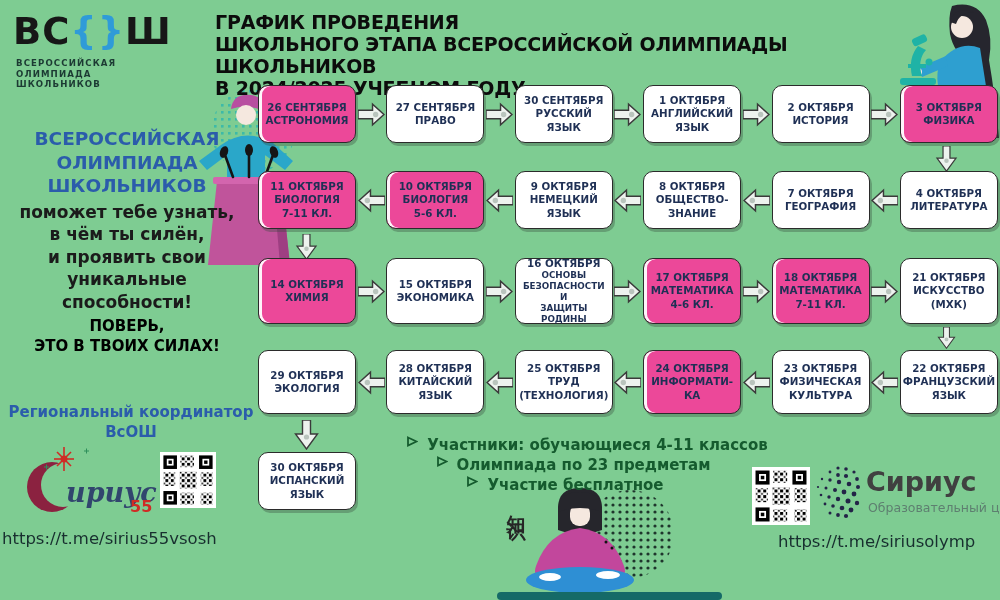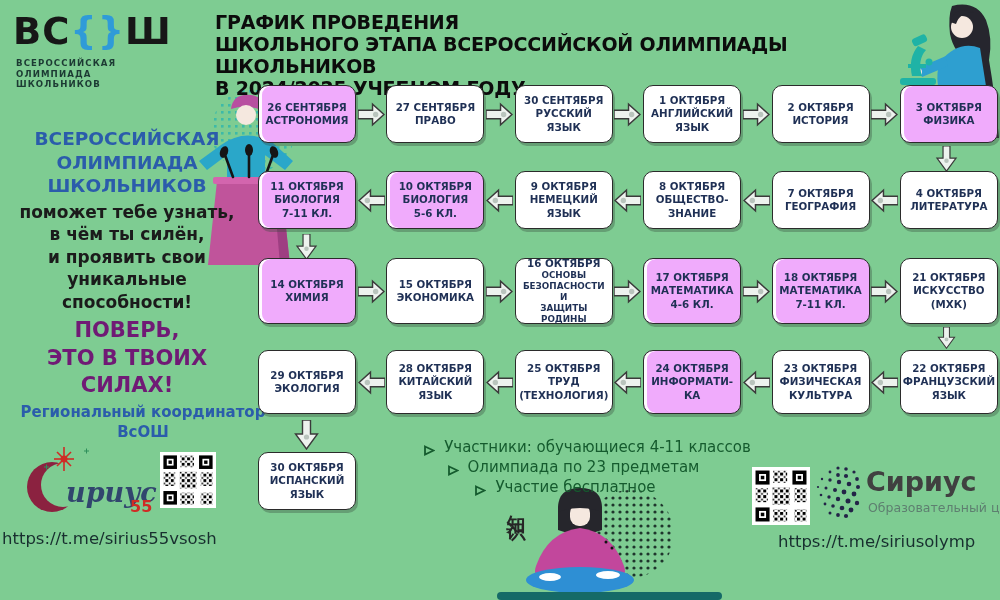--- a/index.html
+++ b/index.html
@@ -10,48 +10,48 @@
   
   .logo-text{left:13px;top:10px;font-size:37px;font-weight:800;color:#171717;letter-spacing:1px;z-index:2}
   .logo-braces{color:#2F9BD8}
   .logo-sub{left:16px;top:58px;font-size:8.6px;font-weight:bold;color:#1C3A33;letter-spacing:1.1px;line-height:1.25;z-index:2}
   
   .title{left:215px;top:12px;width:735px;text-align:left;font-size:19px;font-weight:bold;color:#0c0c0c;line-height:1.15;letter-spacing:-0.2px;z-index:2}
   
   .left-panel{left:6px;top:127px;width:242px;text-align:center;font-weight:bold;z-index:2}
   .lp-heading{font-size:18.5px;color:#2B5CAB;line-height:1.28}
   .lp-body{margin-top:3px;font-size:17px;color:#1b1b1b;line-height:1.32}
-  .lp-alert{margin-top:4px;font-size:21px;color:#701a75;line-height:1.3}
-  .coordinator{left:18px;top:403px;width:250px;text-align:center;font-size:15px;font-weight:bold;color:#2B5CAB;line-height:1.3;z-index:2}
+  .lp-alert{margin-top:4px;font-size:15px;color:#000000;line-height:1.3}
+  .coordinator{left:6px;top:403px;width:250px;text-align:center;font-size:15px;font-weight:bold;color:#2B5CAB;line-height:1.3;z-index:2}
   
   .srow{left:258px;width:740px;display:flex;justify-content:space-between;z-index:3}
   #row1{top:85px;height:58px}
   #row2{top:171px;height:58px}
   #row3{top:258px;height:66px}
   #row4{top:350px;height:64px}
   #row5{top:452px;height:58px;width:98px}
   .sbox{box-sizing:border-box;flex:0 0 98px;width:98px;border:1.6px solid #2b2b2b;border-radius:10px;background:#fff;
         display:flex;flex-direction:column;justify-content:center;align-items:center;text-align:center;
         color:#1F3055;font-weight:bold;font-size:10.3px;line-height:1.3;padding:2px;
         box-shadow:2px 3px 0 rgba(55,75,60,.35)}
-  .sbox.lav{background:#f0abfc;box-shadow:inset 3px 0 0 rgba(255,255,255,.95),2px 3px 0 rgba(55,75,60,.35)}
+  .sbox.lav{background:#ec4899;box-shadow:inset 3px 0 0 rgba(255,255,255,.95),2px 3px 0 rgba(55,75,60,.35)}
   .bsubj.small{font-size:8.8px;line-height:1.25}
   .sarrow{flex:0 0 27px;height:25px;align-self:center}
   .sarrow svg{width:100%;height:100%;display:block}
   .sarrow polygon,.darrow polygon{fill:#EDF2EE;stroke:#3a3a3a;stroke-width:1.4}
   .flip svg{transform:scaleX(-1)}
   .darrow{position:absolute;width:27px;z-index:2}
   .darrow svg{width:100%;height:100%;display:block}
   #d1{left:933px;top:146px;height:26px}
   #d2{left:293px;top:234px;height:26px}
   #d3{left:933px;top:327px;height:22px}
   #d4{left:293px;top:420px;height:30px}
   
   .bullets{left:390px;top:436px;width:395px;z-index:3}
-  .bullet{display:flex;justify-content:center;align-items:flex-end;gap:9px;font-size:15px;font-weight:normal;color:#155B2E;height:20px}
+  .bullet{display:flex;justify-content:center;align-items:flex-start;gap:9px;font-size:15px;font-weight:bold;color:#155B2E;height:20px}
   .bullet svg{width:11px;height:11px;flex:0 0 11px}
   .bullet polygon{fill:none;stroke:#155B2E;stroke-width:1.8}
   .bullet.b2{transform:translateX(-14px)}
   .bullet.b3{transform:translateX(-22px)}
   
   .link{font-size:16.5px;color:#182F2F;text-align:left;text-decoration:none;display:block;z-index:4}
   #link-left{left:2px;top:529px;width:256px}
   #link-right{left:778px;top:532px;width:225px}
   .qr{background:#fff;z-index:2}
   .brand{left:866px;top:466px;font-size:27px;font-weight:bold;color:#404040;z-index:2}

